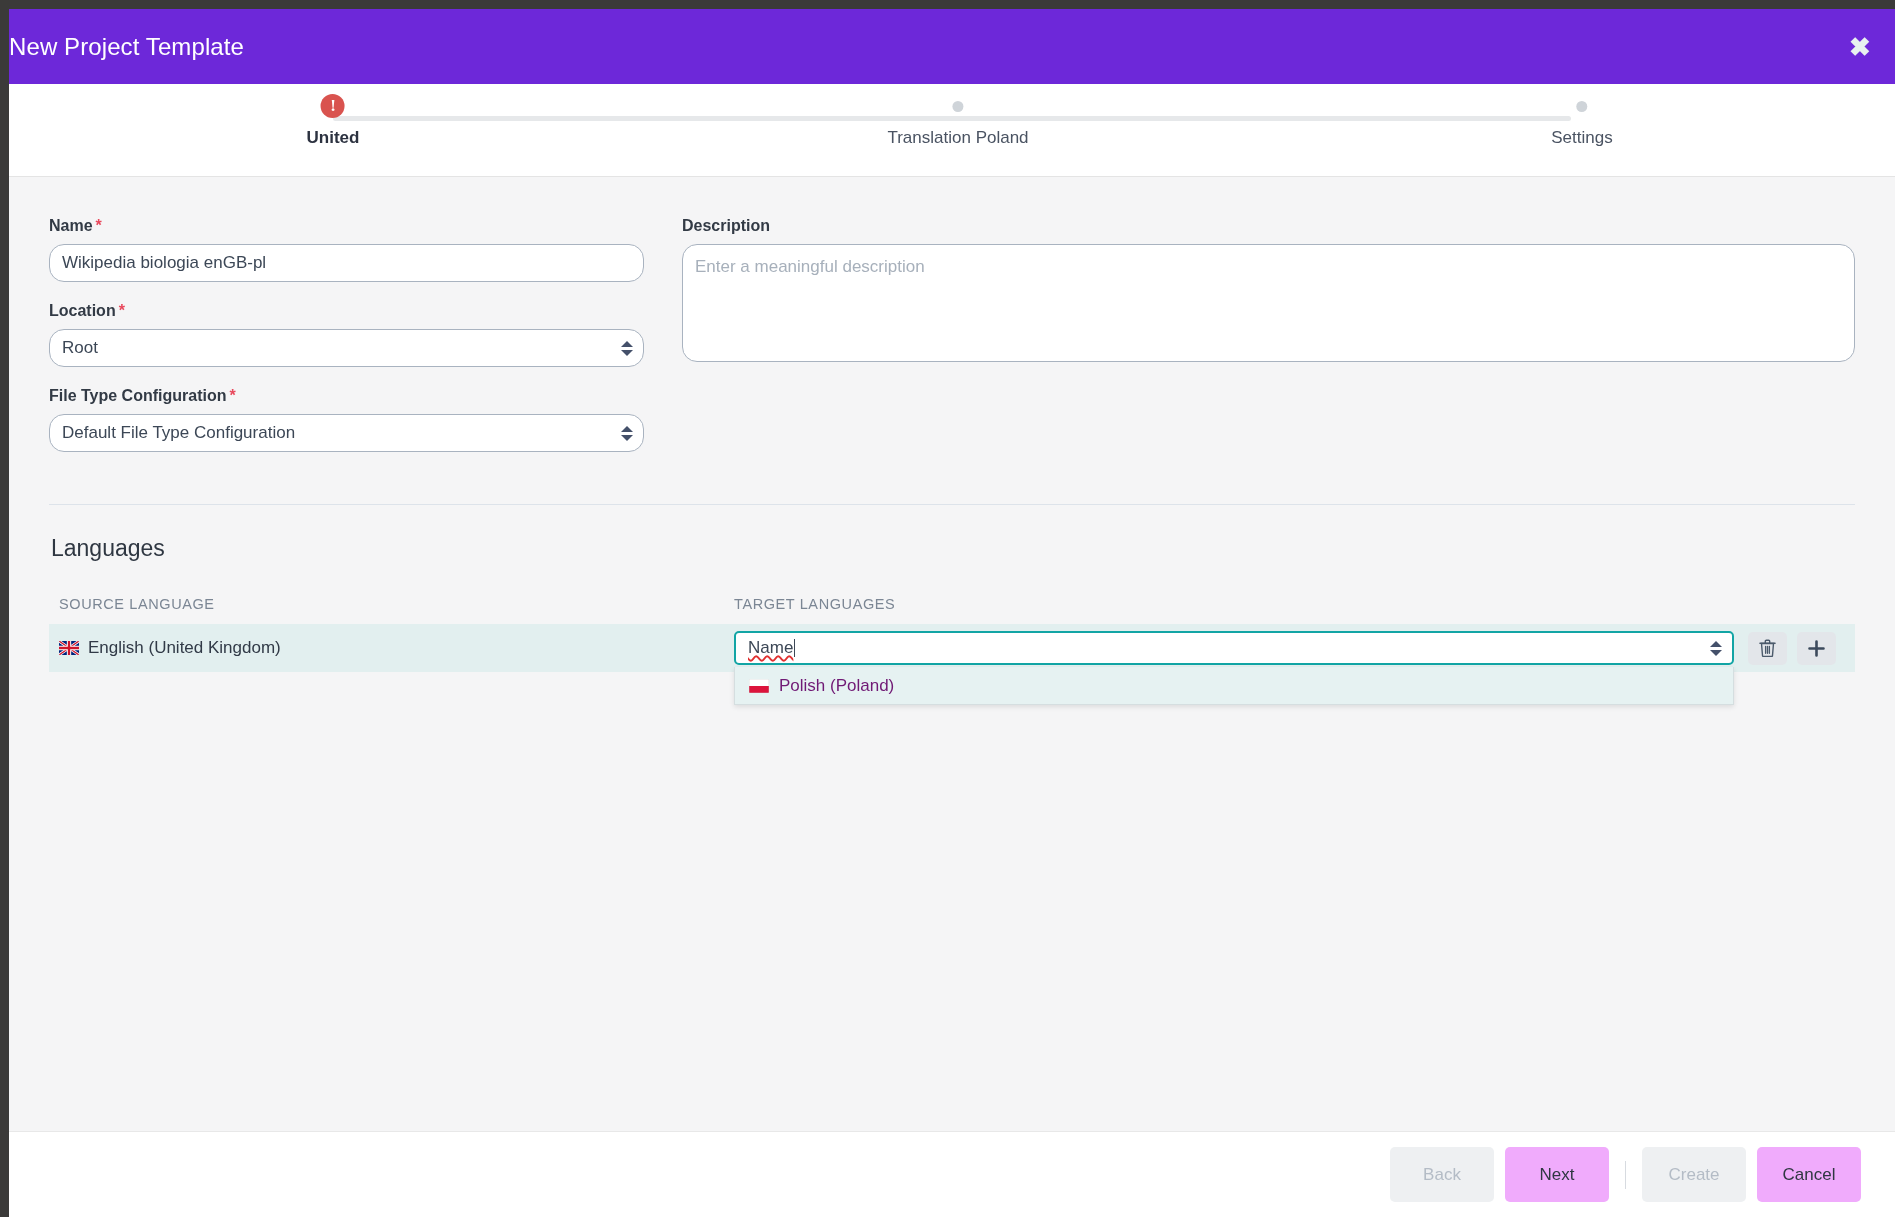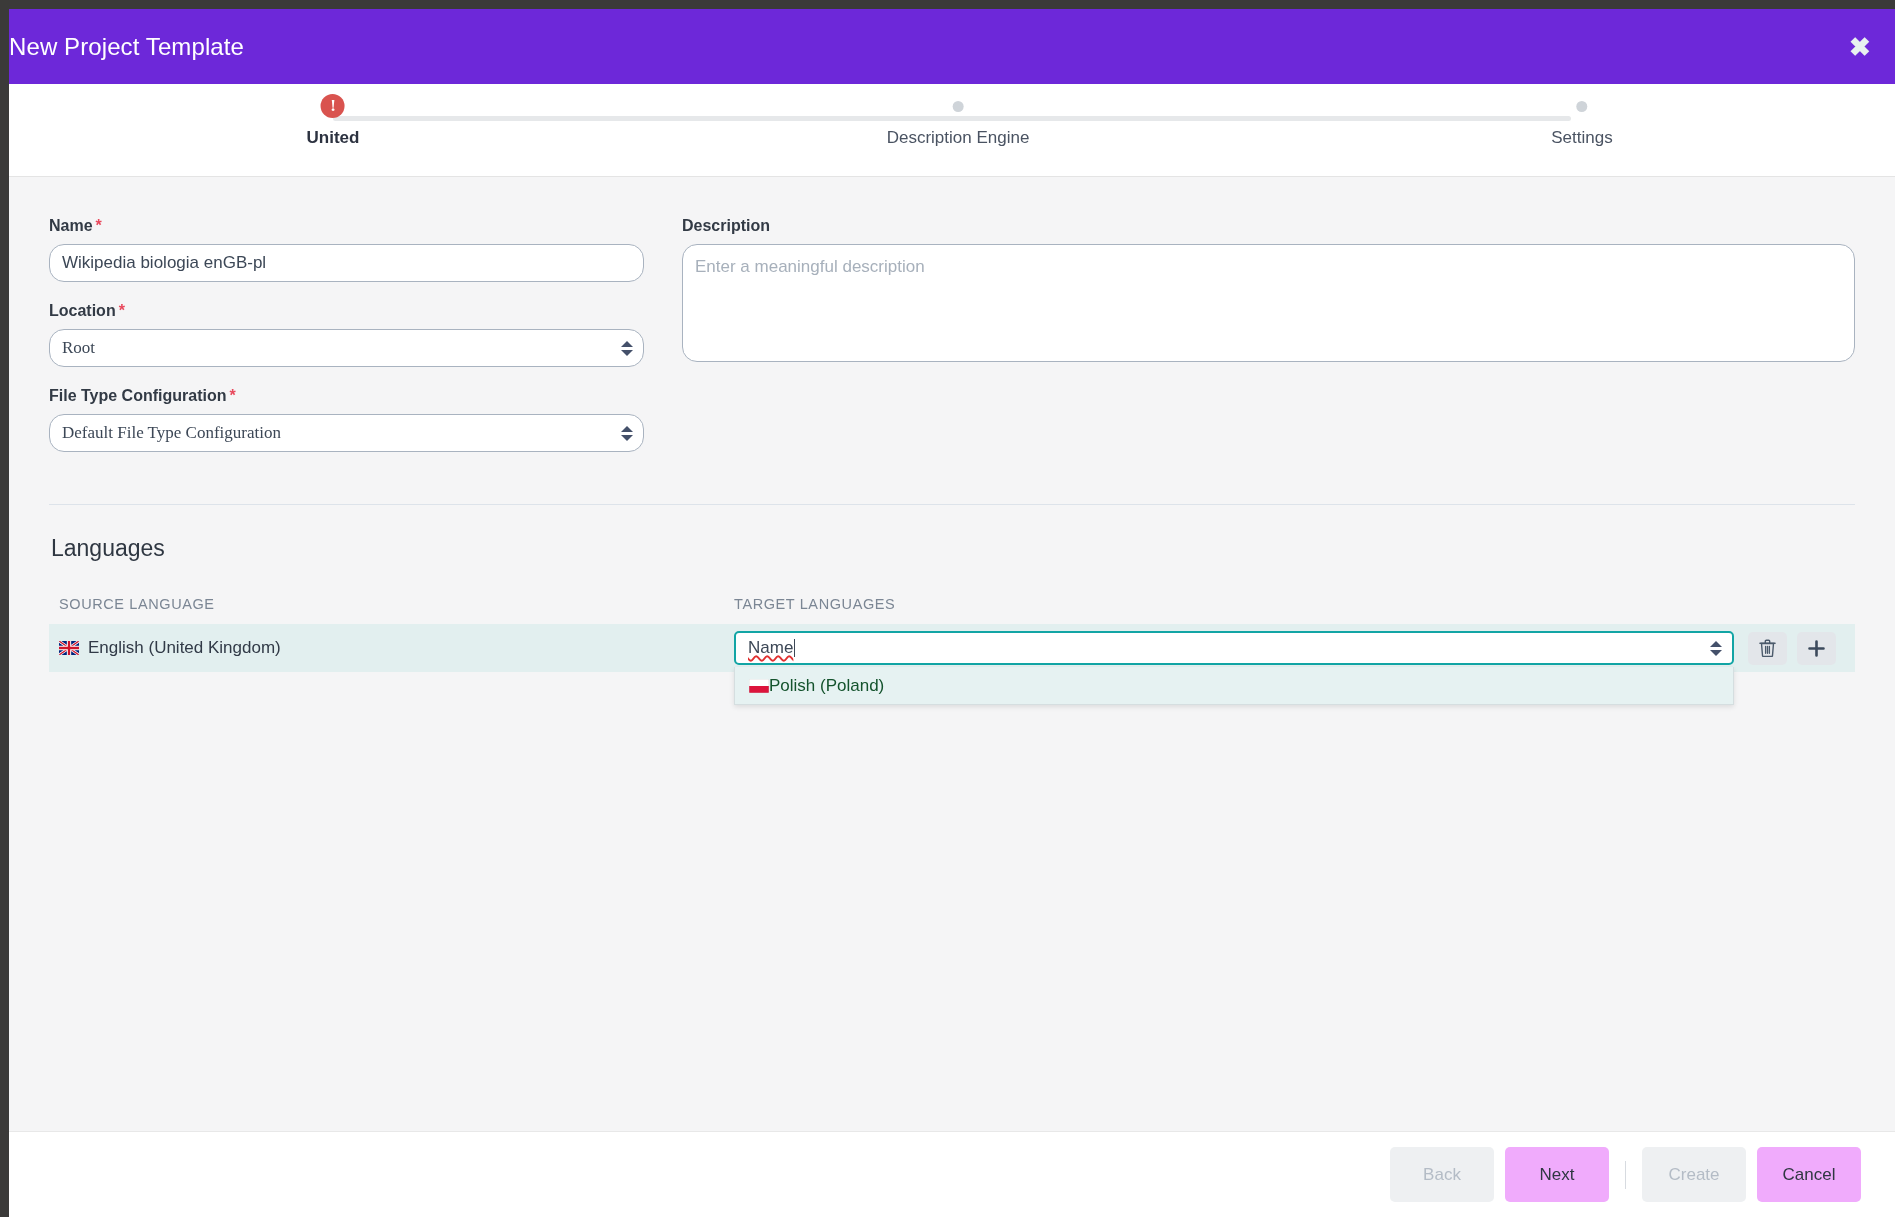--- a/index.html
+++ b/index.html
@@ -163,21 +163,20 @@
     outline: none;
   }
   .text-input { height: 38px; padding: 0 12px; }
   .select-box {
     height: 38px;
     padding: 0 52px 0 12px;
     display: flex;
     align-items: center;
     position: relative;
     cursor: pointer;
-    font-family: Liberation Serif, serif;
   }
   .sel-value { flex: 1 1 auto; white-space: nowrap; overflow: hidden; }
 
   .spinner-arrows {
     position: absolute;
     right: 10px;
     top: 50%;
     transform: translateY(-50%);
     width: 12px;
     height: 20px;
@@ -302,25 +301,25 @@
     top: 36px;
     background: #f4f9f9;
     border: 1px solid #d5dee0;
     border-top: none;
     box-shadow: 0 2px 5px rgba(0,0,0,0.10);
     z-index: 20;
   }
   .dropdown-item {
     display: flex;
     align-items: center;
-    gap: 0;
+    gap: 10px;
     height: 37px;
     padding: 0 14px;
     font-size: 17px;
-    color: #14532d;
+    color: #701a75;
     background: #e6f2f2;
     cursor: pointer;
   }
 
   .actions-cell {
     width: 115px;
     flex: 0 0 115px;
     display: flex;
     align-items: center;
     gap: 10px;
@@ -388,21 +387,21 @@
         <div class="step-marker-wrap">
           <div class="marker-error">!</div>
         </div>
         <div class="step-label active">United</div>
       </div>
 
       <div class="step step-2">
         <div class="step-marker-wrap">
           <div class="marker-dot"></div>
         </div>
-        <div class="step-label">Description Engine</div>
+        <div class="step-label">Translation Poland</div>
       </div>
 
       <div class="step step-3">
         <div class="step-marker-wrap">
           <div class="marker-dot"></div>
         </div>
         <div class="step-label">Settings</div>
       </div>
     </div>
   </div>

